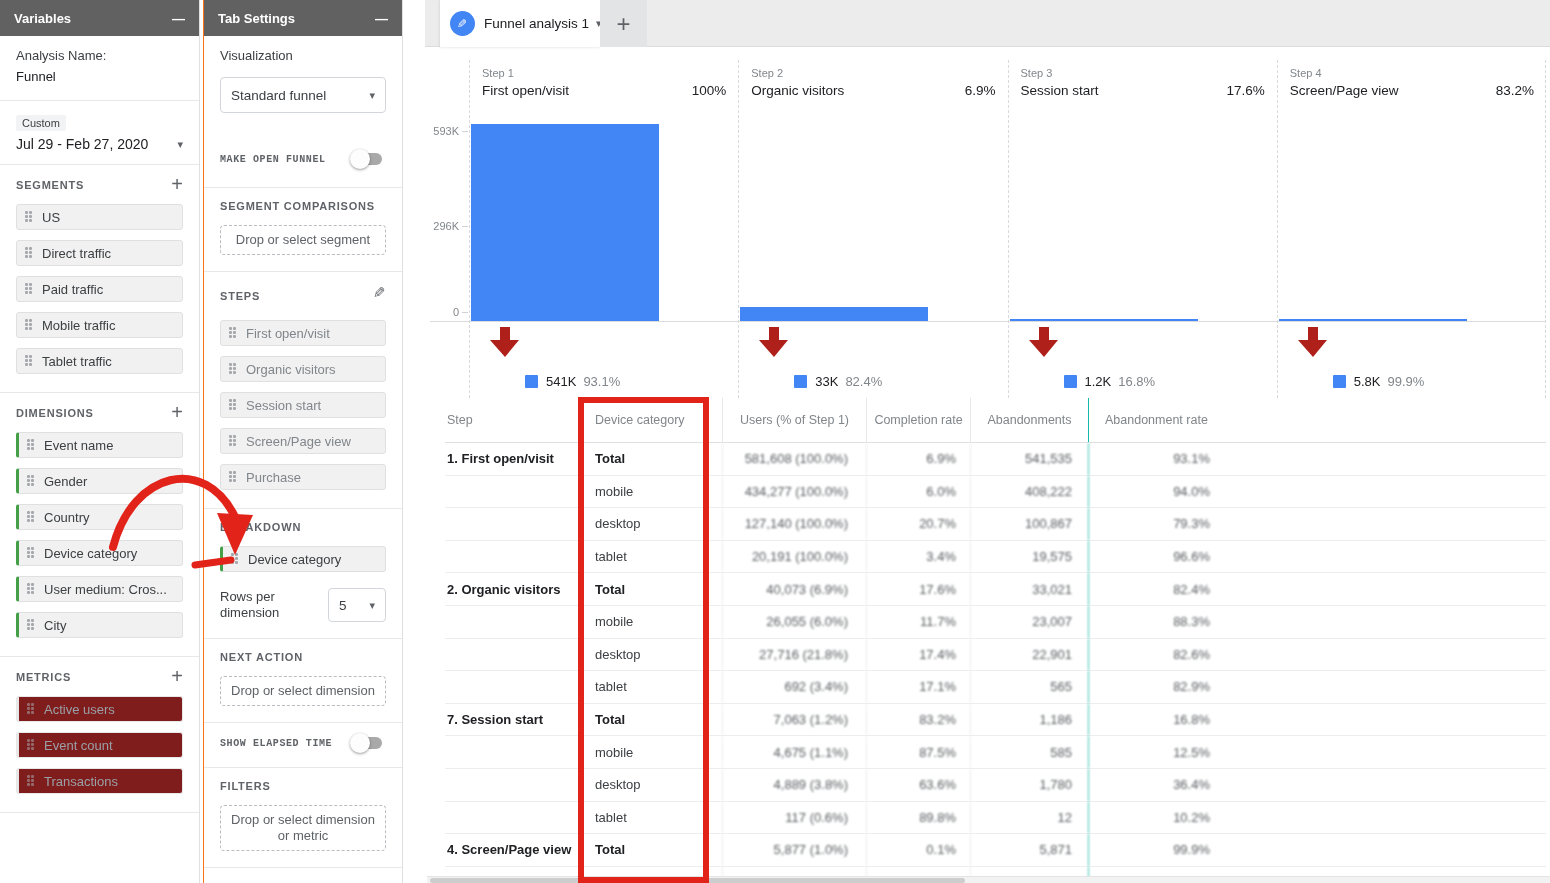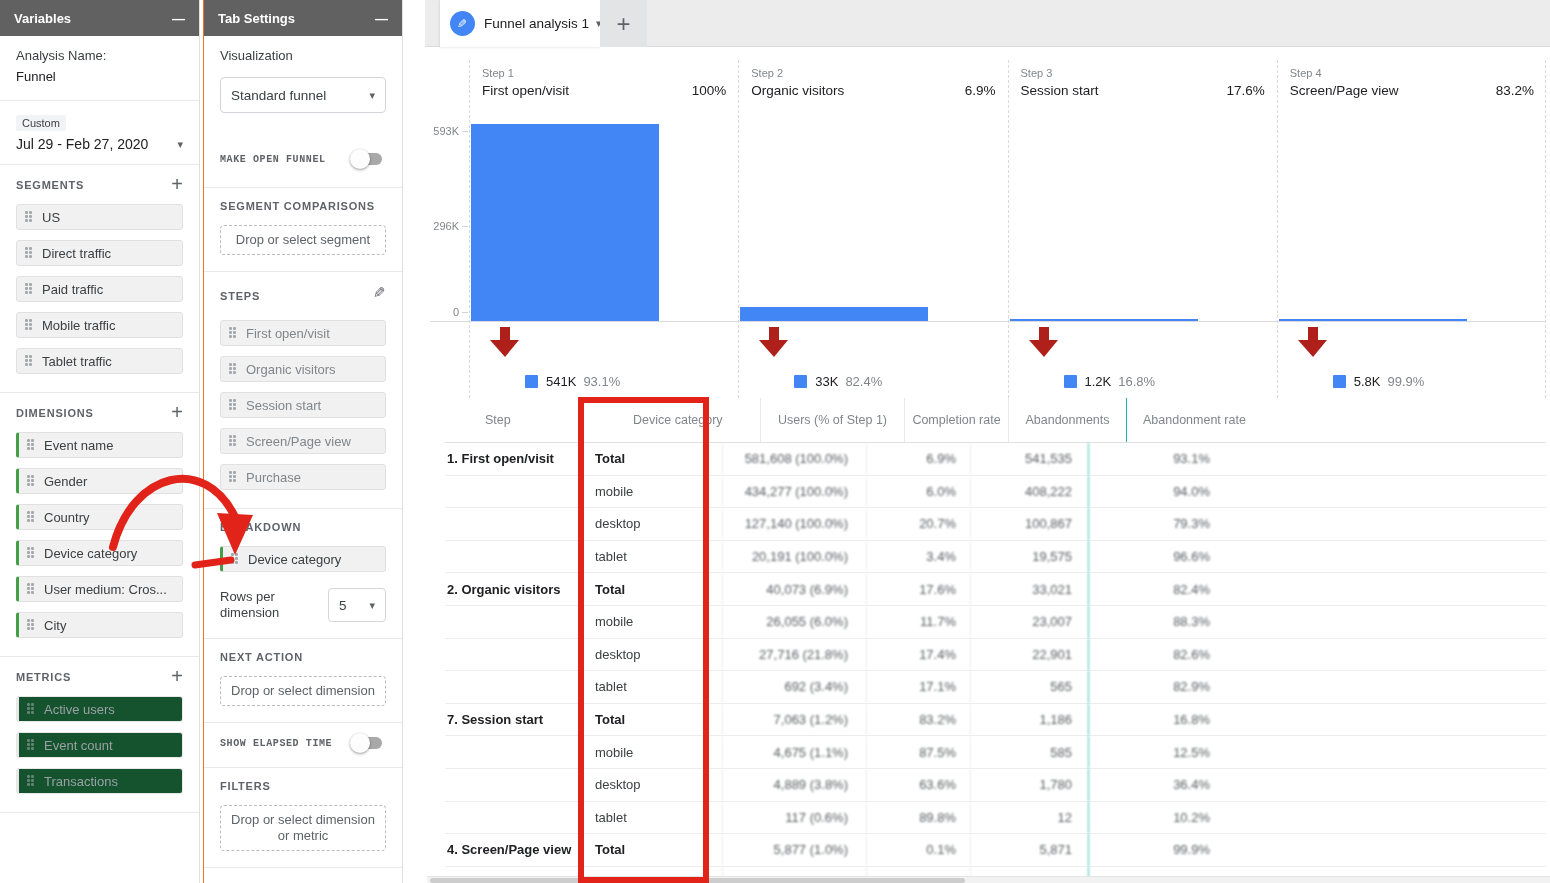--- a/index.html
+++ b/index.html
@@ -23,21 +23,21 @@
   .date-row .grow { flex:1; }
   .caret { color:#5f6368; font-size:11px; }
   .sec-head { display:flex; align-items:flex-end; margin-bottom:13px; }
   .sec-lab { font-size:11px; letter-spacing:.8px; color:#5f6368; font-weight:bold; flex:1; }
   .plus-ic { font-size:20px; font-weight:300; color:#5f6368; line-height:14px; cursor:pointer; }
   .pencil-ic { font-size:15px; color:#5f6368; cursor:pointer; transform:scaleX(-1); display:inline-block; }
   .chip { display:flex; align-items:center; height:26px; background:#f1f1f1; border:1px solid #e0e0e0;
           border-radius:3px; padding:0 8px; margin-bottom:10px; font-size:13px; color:#3c4043; cursor:grab; }
   .chip:last-child { margin-bottom:2px; }
   .chip.green { border-left:3px solid #43a047; }
-  .chip.blue  { border-left:3px solid #b3cefb; background:#14532d; border-color:#e8e8e8; color:#9aa0a6; }
+  .chip.blue  { border-left:3px solid #b3cefb; background:#7f1d1d; border-color:#e8e8e8; color:#9aa0a6; }
   .chip.step  { color:#80868b; }
   .dots { width:8px; height:12px; margin-right:9px; flex:none;
           background-image:radial-gradient(circle at 1.5px 1.5px,#a5a9ad 1.3px,transparent 1.7px);
           background-size:4px 4px; }
   .chip.blue .dots { opacity:.55; }
   .select { display:flex; align-items:center; border:1px solid #d2d5d9; border-radius:4px; background:#fff;
             height:36px; padding:0 10px; font-size:13.5px; color:#3c4043; cursor:pointer; }
   .select .grow { flex:1; }
   .toggle-row { display:flex; align-items:center; margin:8px 0 6px; }
   .toggle-lab { flex:1; font-size:10px; letter-spacing:.6px; color:#5f6368; font-weight:bold;font-family:Liberation Mono, monospace; }
@@ -85,21 +85,21 @@
   .thead { display:flex; height:45px; align-items:center; border-bottom:1px solid #e0e0e0;
            color:#80868b; font-size:12.5px; }
   .trow { display:flex; height:32.6px; align-items:center; border-bottom:1px solid #ededed; }
   .c-step  { width:138px; padding-left:2px; font-weight:bold; color:#202124; }
   .c-dev   { width:139px; padding-left:12px; }
   .c-users { width:144px; text-align:right; padding-right:18px; border-left:1px solid #e8e8e8; align-self:stretch; display:flex; align-items:center; justify-content:flex-end; }
   .c-comp  { width:104px; text-align:right; padding-right:14px; border-left:1px solid #e8e8e8; align-self:stretch; display:flex; align-items:center; justify-content:flex-end; }
   .c-aband { width:118px; text-align:right; padding-right:16px; border-left:1px solid #e8e8e8; align-self:stretch; display:flex; align-items:center; justify-content:flex-end; }
   .c-rate  { width:122px; text-align:left; border-left:1px solid #14b8a6; align-self:stretch; display:flex; align-items:center; justify-content:flex-end; }
   .c-fill  { flex:1; }
-  .thead .c-step { font-weight:normal; color:#80868b;margin-left:38px; }
+  .thead .c-step { font-weight:normal; color:#80868b; }
   .thead .c-users, .thead .c-comp, .thead .c-aband { justify-content:center; padding-right:0; }
   .thead .c-rate { justify-content:flex-start; padding-left:16px; }
   .trow.total .c-dev { font-weight:bold; color:#202124; }
   .obsc { filter:blur(1.2px); opacity:.85; }
 
   .hbar { position:absolute; left:427px; right:0; bottom:0; height:7px; background:#f2f2f2; border-top:1px solid #e4e4e4; z-index:8; }
   .hthumb { position:absolute; left:3px; top:1px; height:5px; width:535px; background:#cdcdcd; border-radius:3px; }
 
   .ann-rect { position:absolute; left:578px; top:397px; width:131px; height:486px;
               border:6px solid #e2231a; z-index:12; pointer-events:none; }

